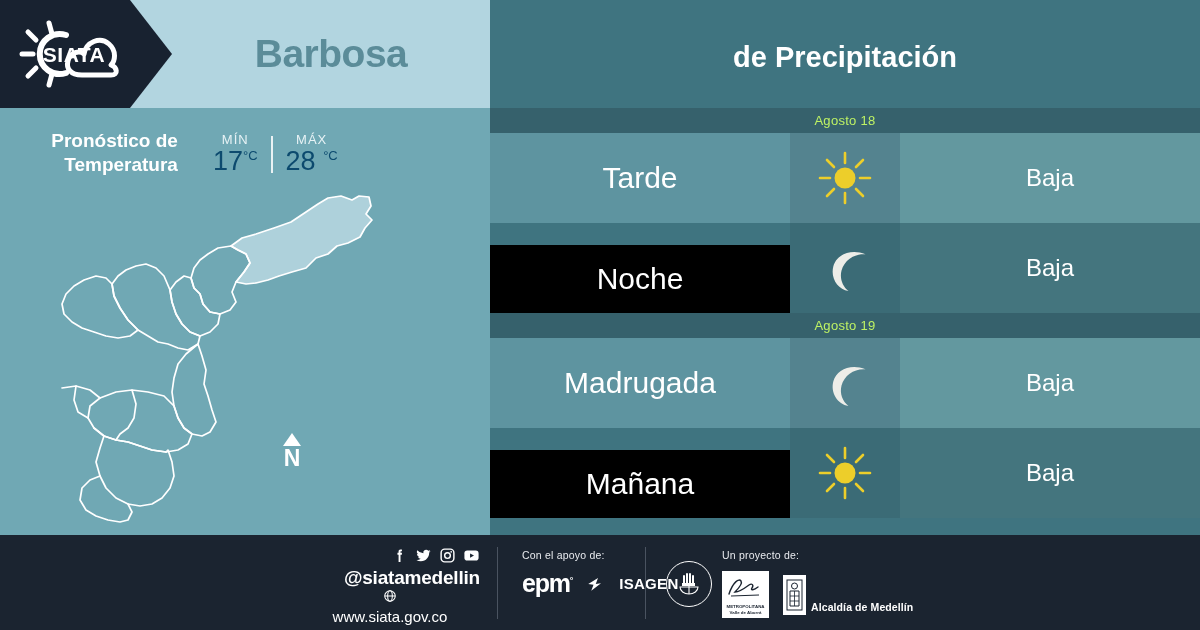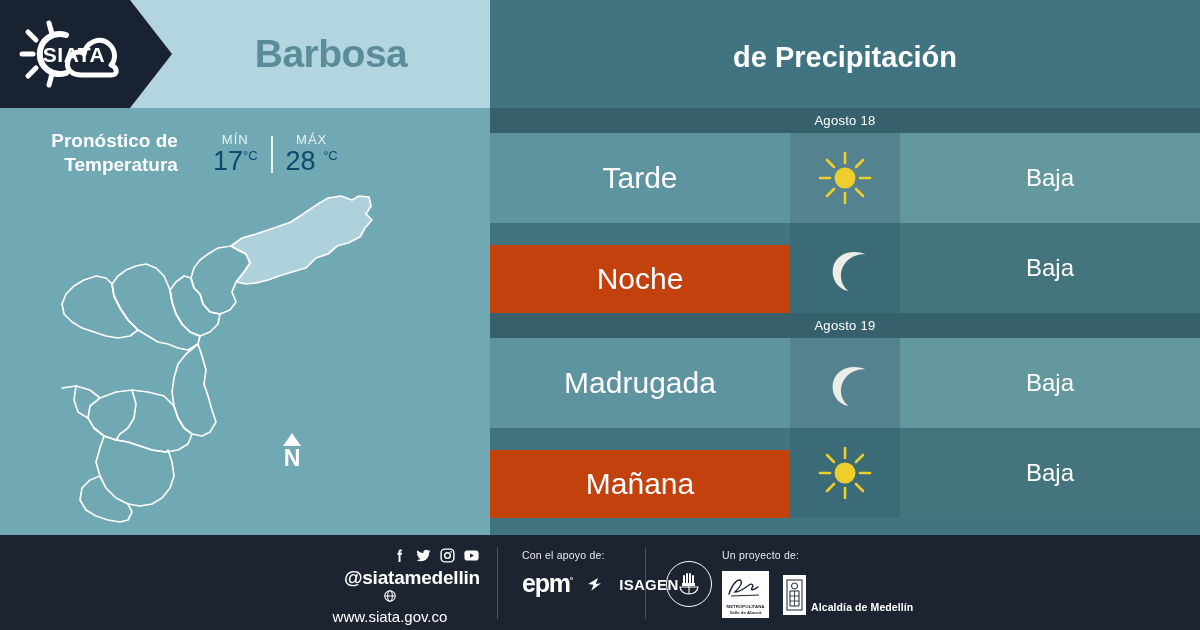--- a/index.html
+++ b/index.html
@@ -167,35 +167,35 @@
   
   .right-panel {
     position: absolute;
     left: 490px; top: 108px;
     width: 710px; height: 427px;
     background: #3f7480;
   }
   .date-band {
     height: 25px;
     background: #36616c;
-    color: #ffffff;
+    color: #bef264;
     font-size: 13px;
     display: flex;
     align-items: center;
     justify-content: center;
     letter-spacing: .3px;
   }
   .fc-row {
     display: flex;
     height: 90px;
   }
   .fc-row.alt-light .cell-label { background: #5e94a0; }
   .fc-row.alt-light .cell-icon  { background: #54838f; }
   .fc-row.alt-light .cell-level { background: #63989f; }
-  .fc-row.alt-dark .cell-label  { background: #c2410c; margin-top: 22px; }
+  .fc-row.alt-dark .cell-label  { background: #000000; margin-top: 22px; }
   .fc-row.alt-dark .cell-icon   { background: #3b6b76; }
   .fc-row.alt-dark .cell-level  { background: #44757e; }
   .cell-label {
     width: 300px;
     display: flex;
     align-items: center;
     justify-content: center;
     color: #ffffff;
     font-size: 30px;
   }
@@ -276,21 +276,21 @@
     letter-spacing: -1.2px;
     line-height: 1;
     position: relative;
   }
   .epm-logo sup {
     font-size: 9px;
     vertical-align: super;
   }
   .isagen-logo {
     display: flex;
-    align-items: flex-end;
+    align-items: center;
     gap: 15px;
     font-size: 15px;
     font-weight: bold;
     letter-spacing: .3px;
   }
   .seal {
     width: 44px; height: 44px;
     border-radius: 50%;
     border: 1.5px solid #ffffff;
     display: flex;

